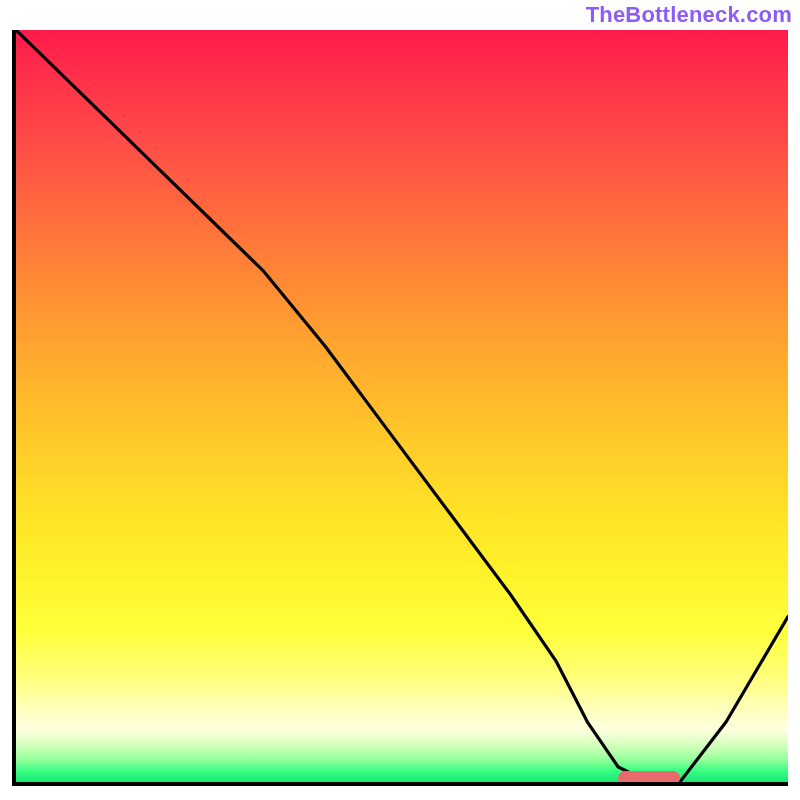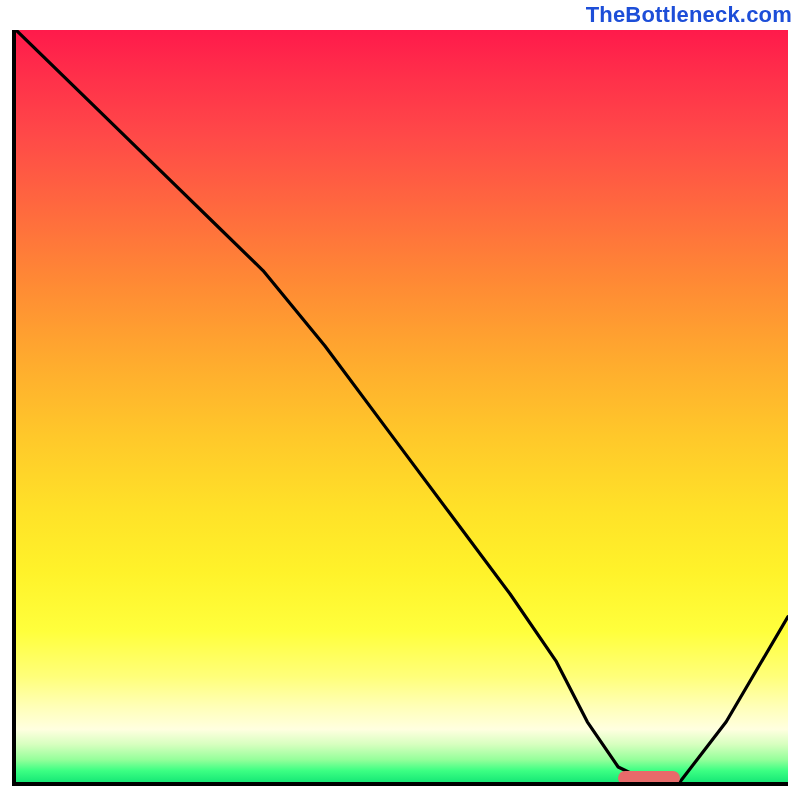--- a/index.html
+++ b/index.html
@@ -14,21 +14,21 @@
     position: relative;
     width: 800px;
     height: 800px;
   }
   .watermark {
     position: absolute;
     top: 2px;
     right: 8px;
     font-size: 22px;
     font-weight: 600;
-    color: #1d4ed8;
+    color: #8b5cf6;
     letter-spacing: 0.2px;
     font-family: Arial, Helvetica, sans-serif;
   }
   .plot {
     position: absolute;
     left: 12px;
     top: 30px;
     width: 776px;
     height: 756px;
     border-left: 4px solid #000;

